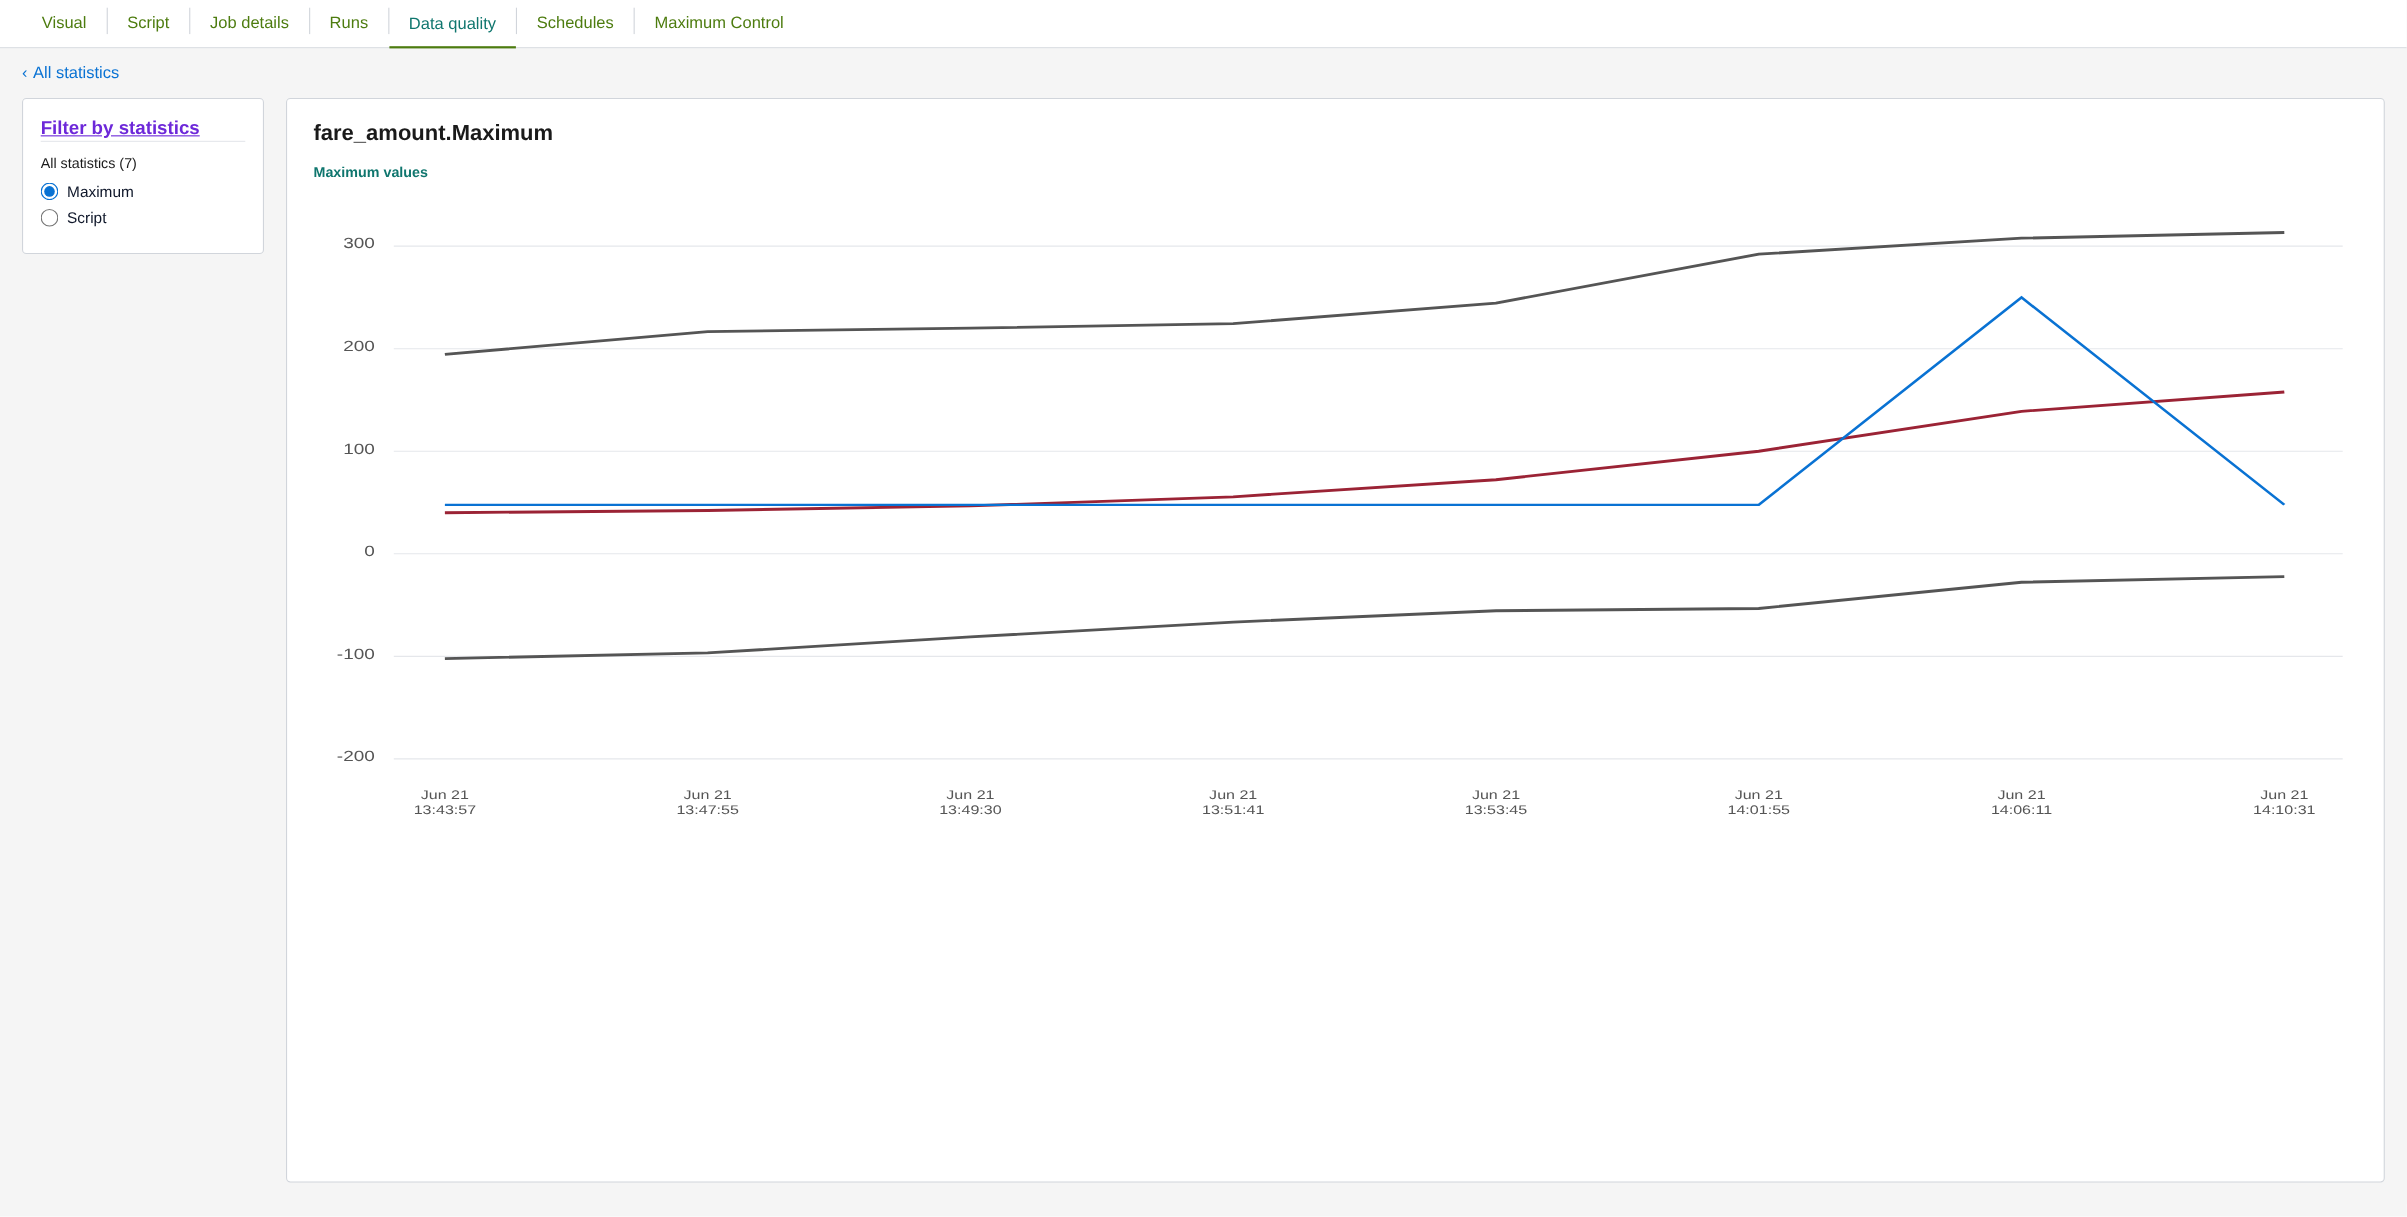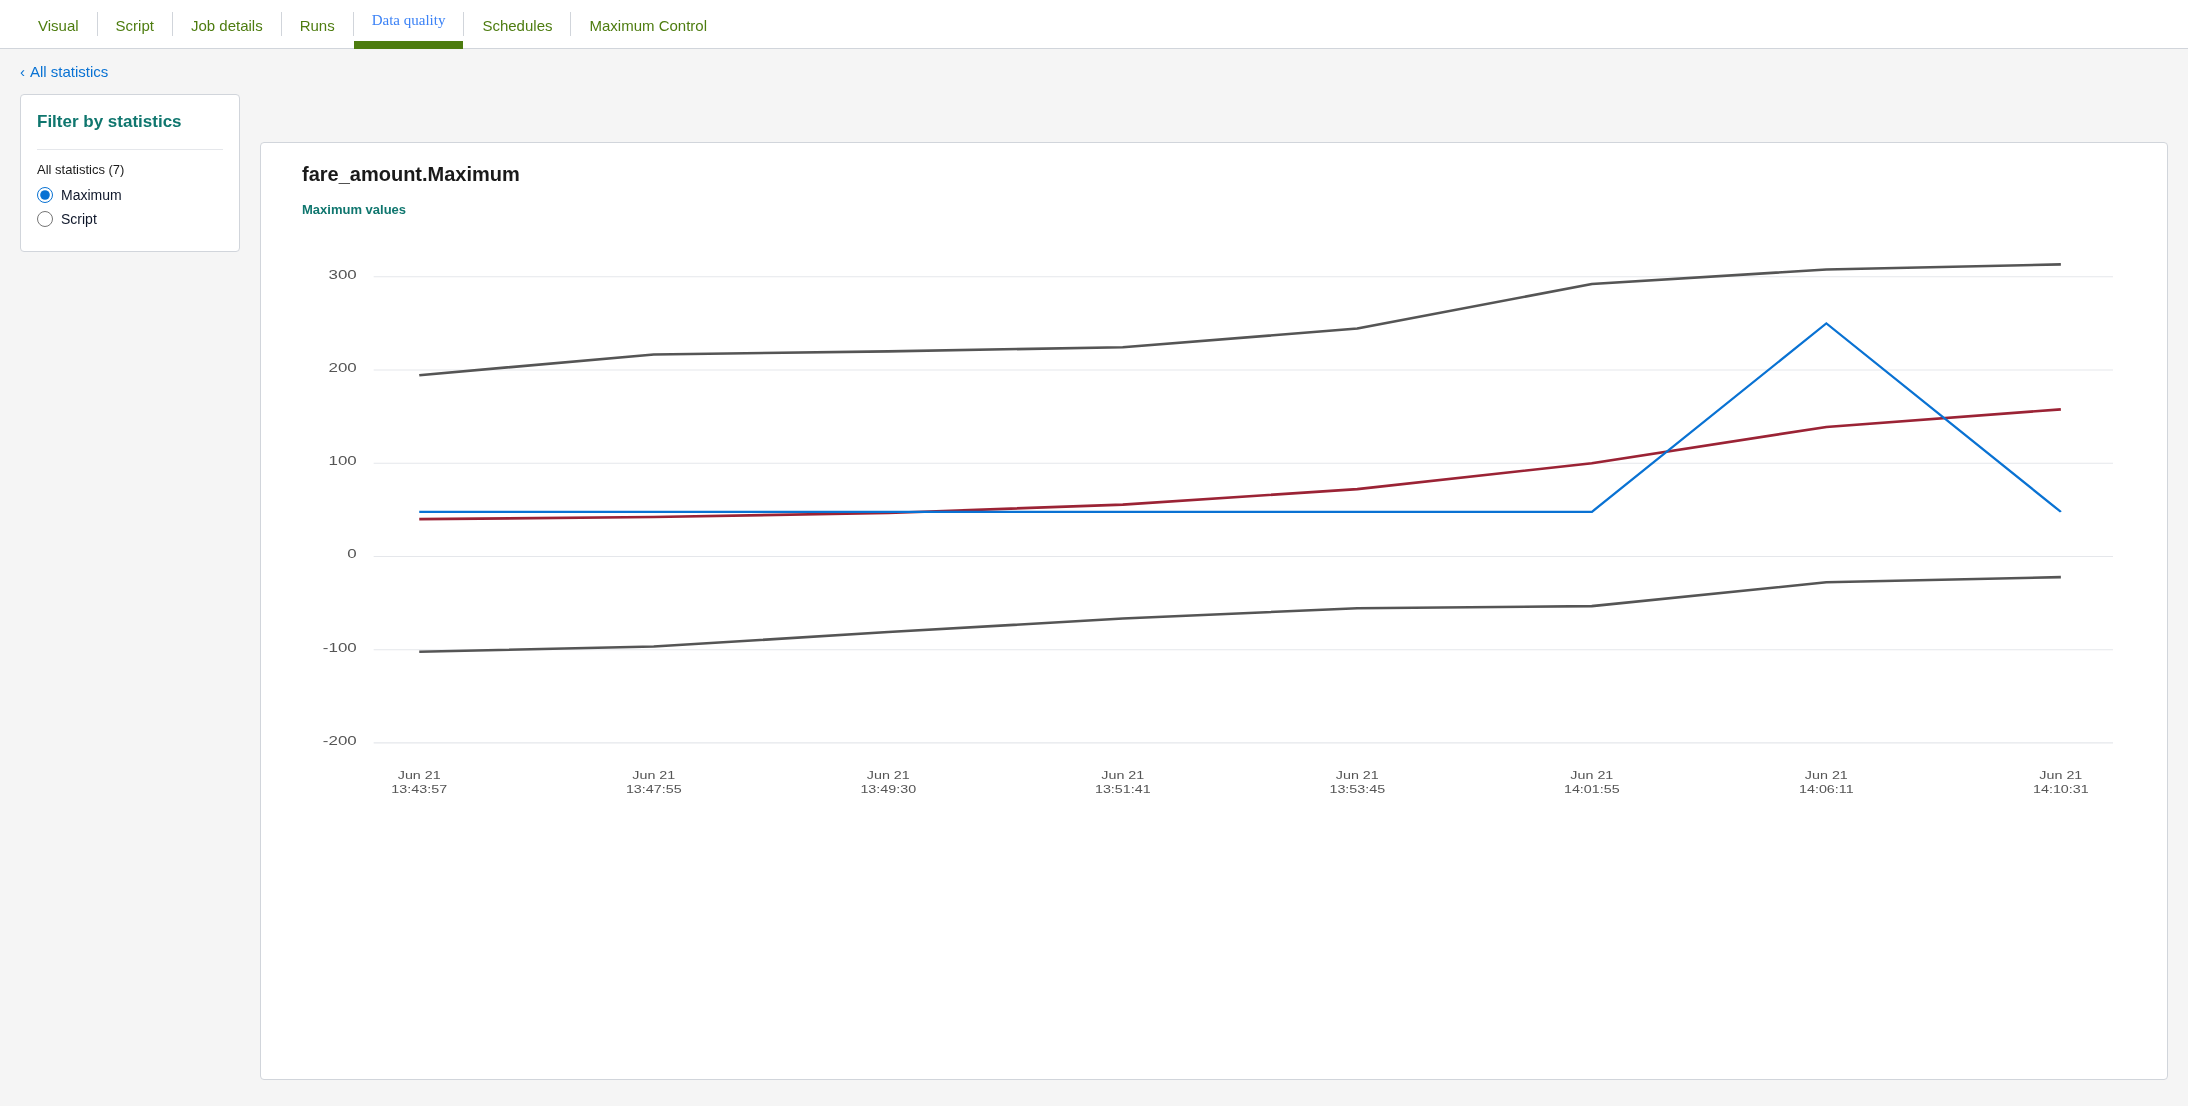--- a/index.html
+++ b/index.html
@@ -16,24 +16,23 @@
     .tab {
       padding: 12px 18px;
       cursor: pointer;
       font-size: 15px;
       color: #4d7c0f;
       border-bottom: 3px solid transparent;
       margin-bottom: -1px;
       white-space: nowrap;
     }
     .tab.active {
-      color: #3b82f6;
-      border-bottom: 8px solid #4d7c0f;
+      color: #0f766e;
+      border-bottom: 2px solid #4d7c0f;
       font-weight: 500;
-      font-family: Liberation Serif, serif;
     }
     .tab-separator {
       width: 1px;
       height: 24px;
       background: #d1d5db;
       margin-bottom: 12px;
     }
 
     .breadcrumb-bar {
       padding: 14px 20px;
@@ -63,23 +62,24 @@
     }
     .filter-box {
       background: #fff;
       border: 1px solid #d1d5db;
       border-radius: 4px;
       padding: 16px;
     }
     .filter-title {
       font-size: 17px;
       font-weight: 700;
-      color: #0f766e;
-      margin-bottom: 16px;
+      color: #6d28d9;
+      margin-bottom: 0;
       line-height: 1.3;
+      text-decoration: underline;
     }
     .filter-divider {
       border: none;
       border-top: 1px solid #e5e7eb;
       margin-bottom: 12px;
     }
     .filter-group-label {
       font-size: 13px;
       color: #1a1a1a;
       margin-bottom: 10px;
@@ -100,22 +100,21 @@
     .radio-label {
       font-size: 14px;
       color: #0f172a;
     }
 
     .chart-area {
       flex: 1;
       background: #fff;
       border: 1px solid #d1d5db;
       border-radius: 4px;
-      padding: 20px 41px;
-      margin-top: 48px;
+      padding: 20px 24px;
     }
     .chart-title {
       font-size: 20px;
       font-weight: 700;
       margin-bottom: 16px;
       color: #1a1a1a;
     }
     .chart-subtitle {
       font-size: 13px;
       font-weight: 700;

